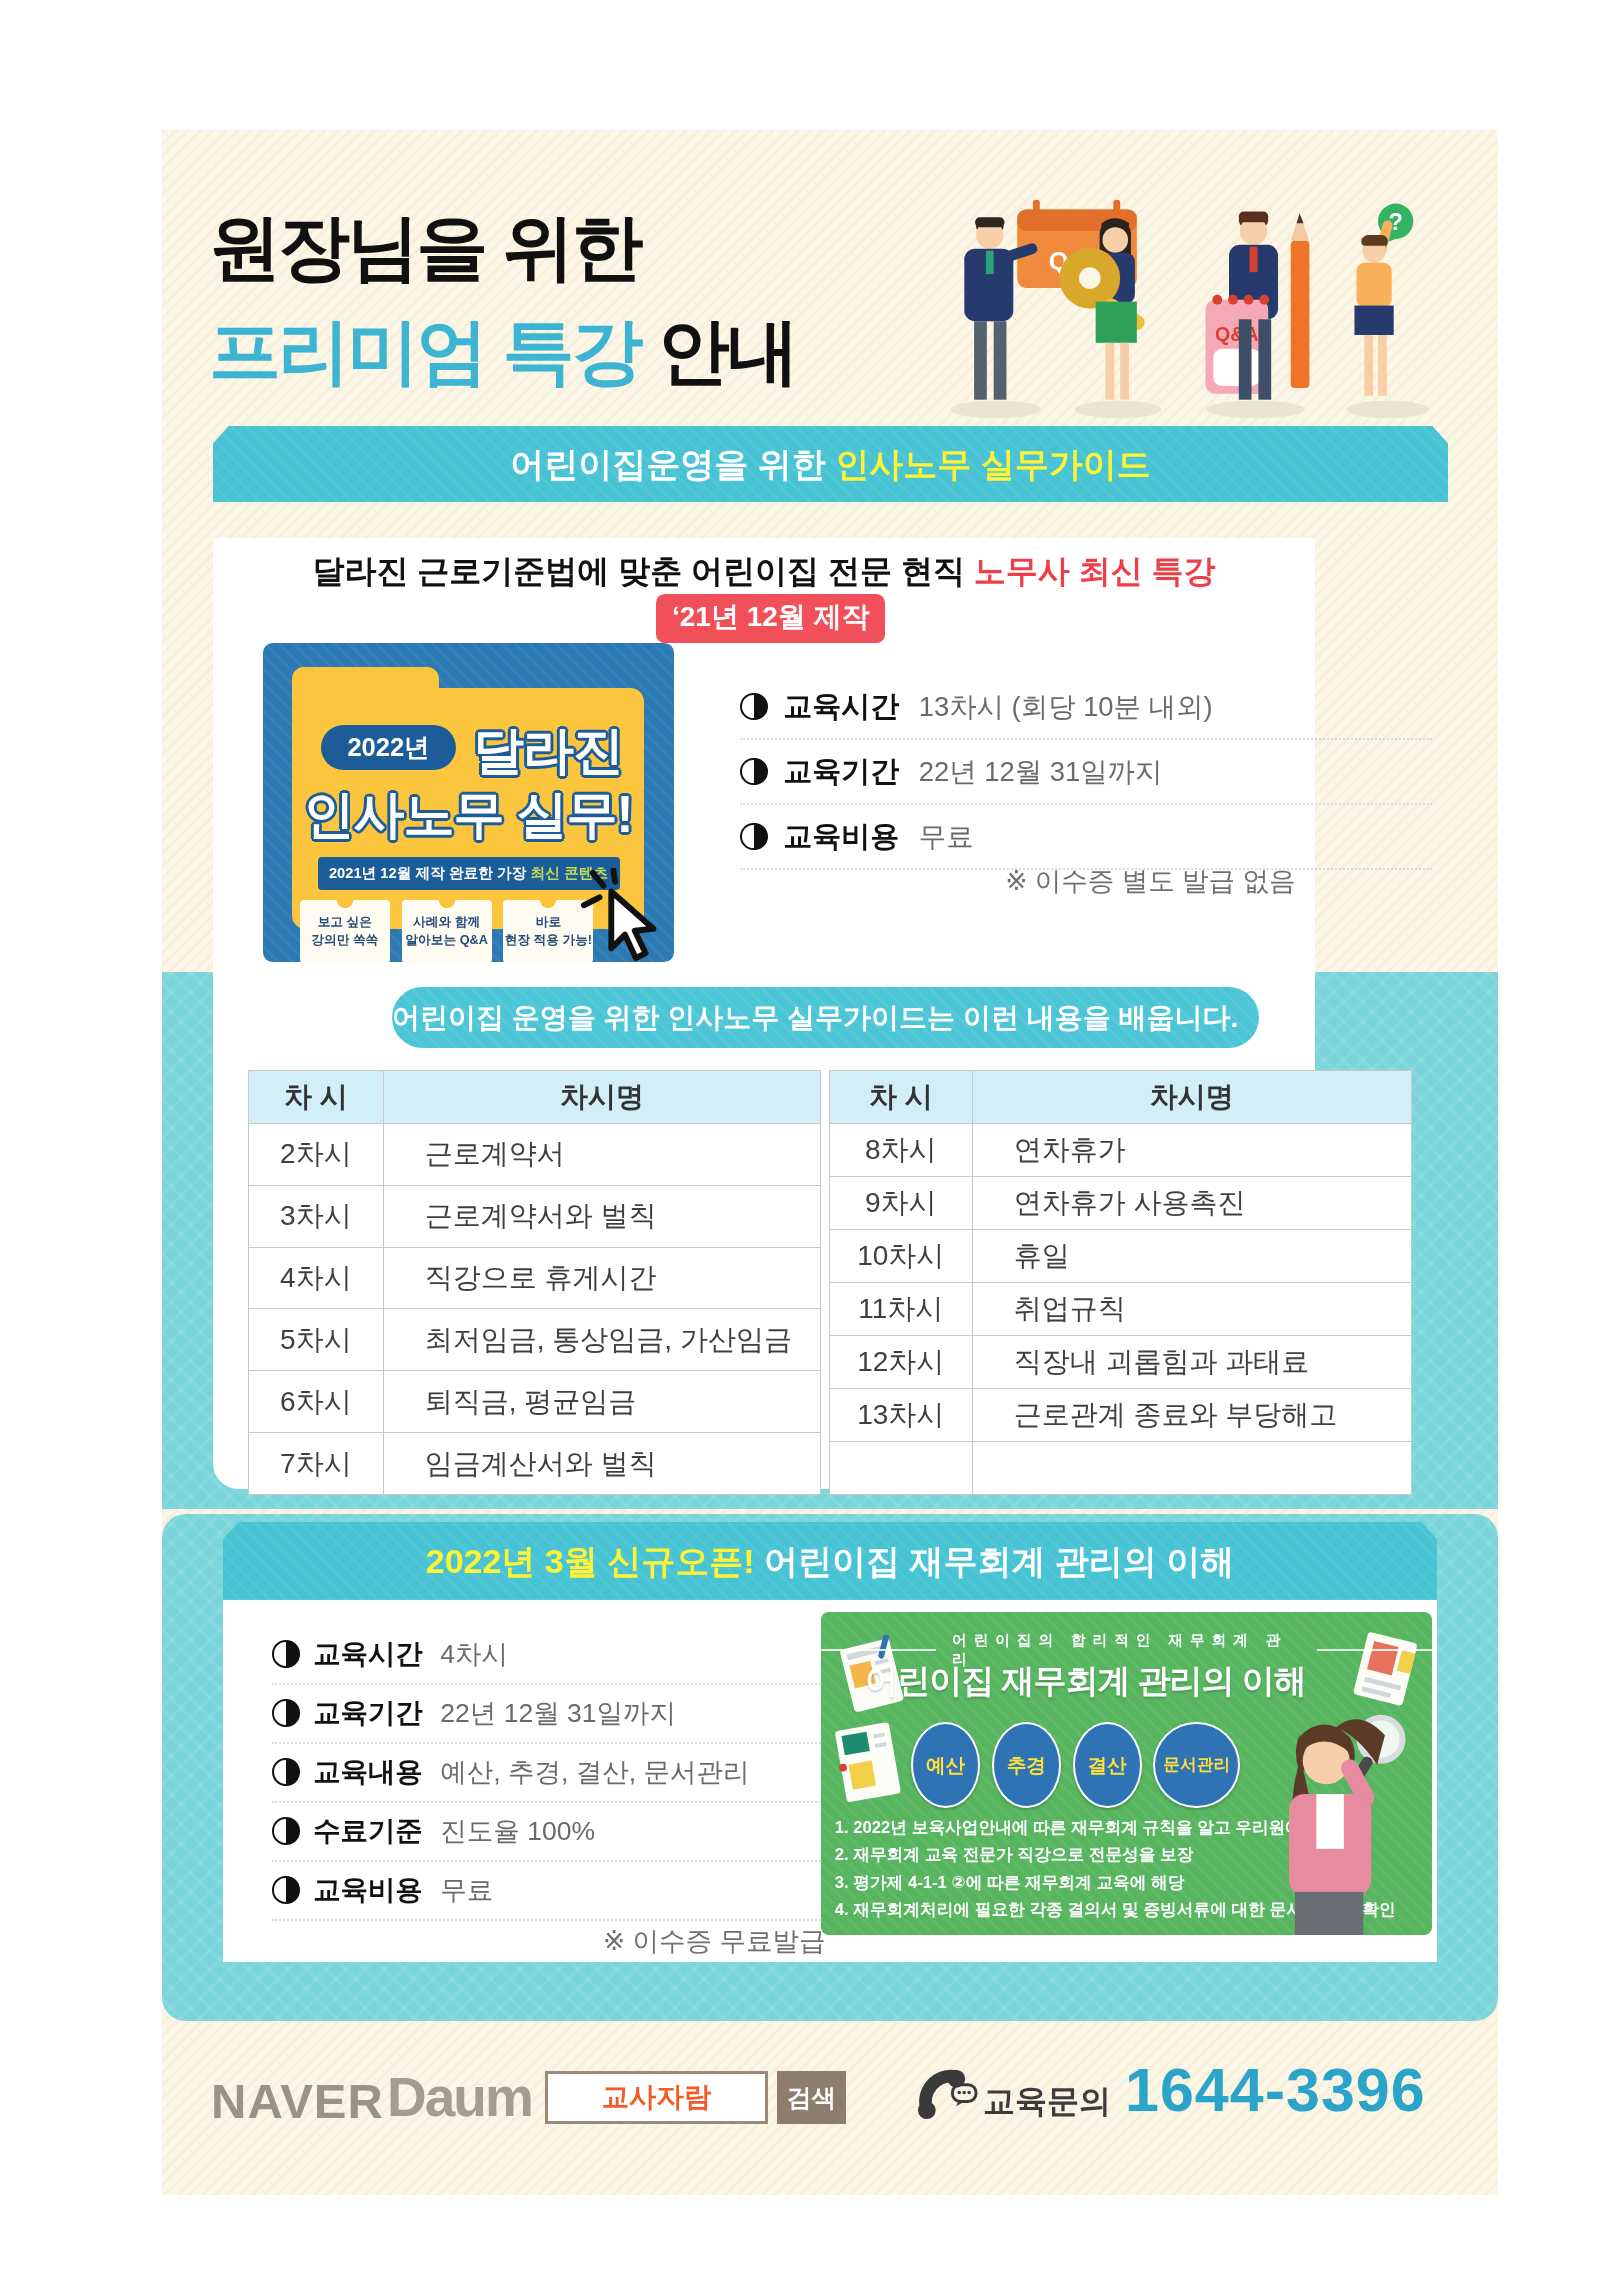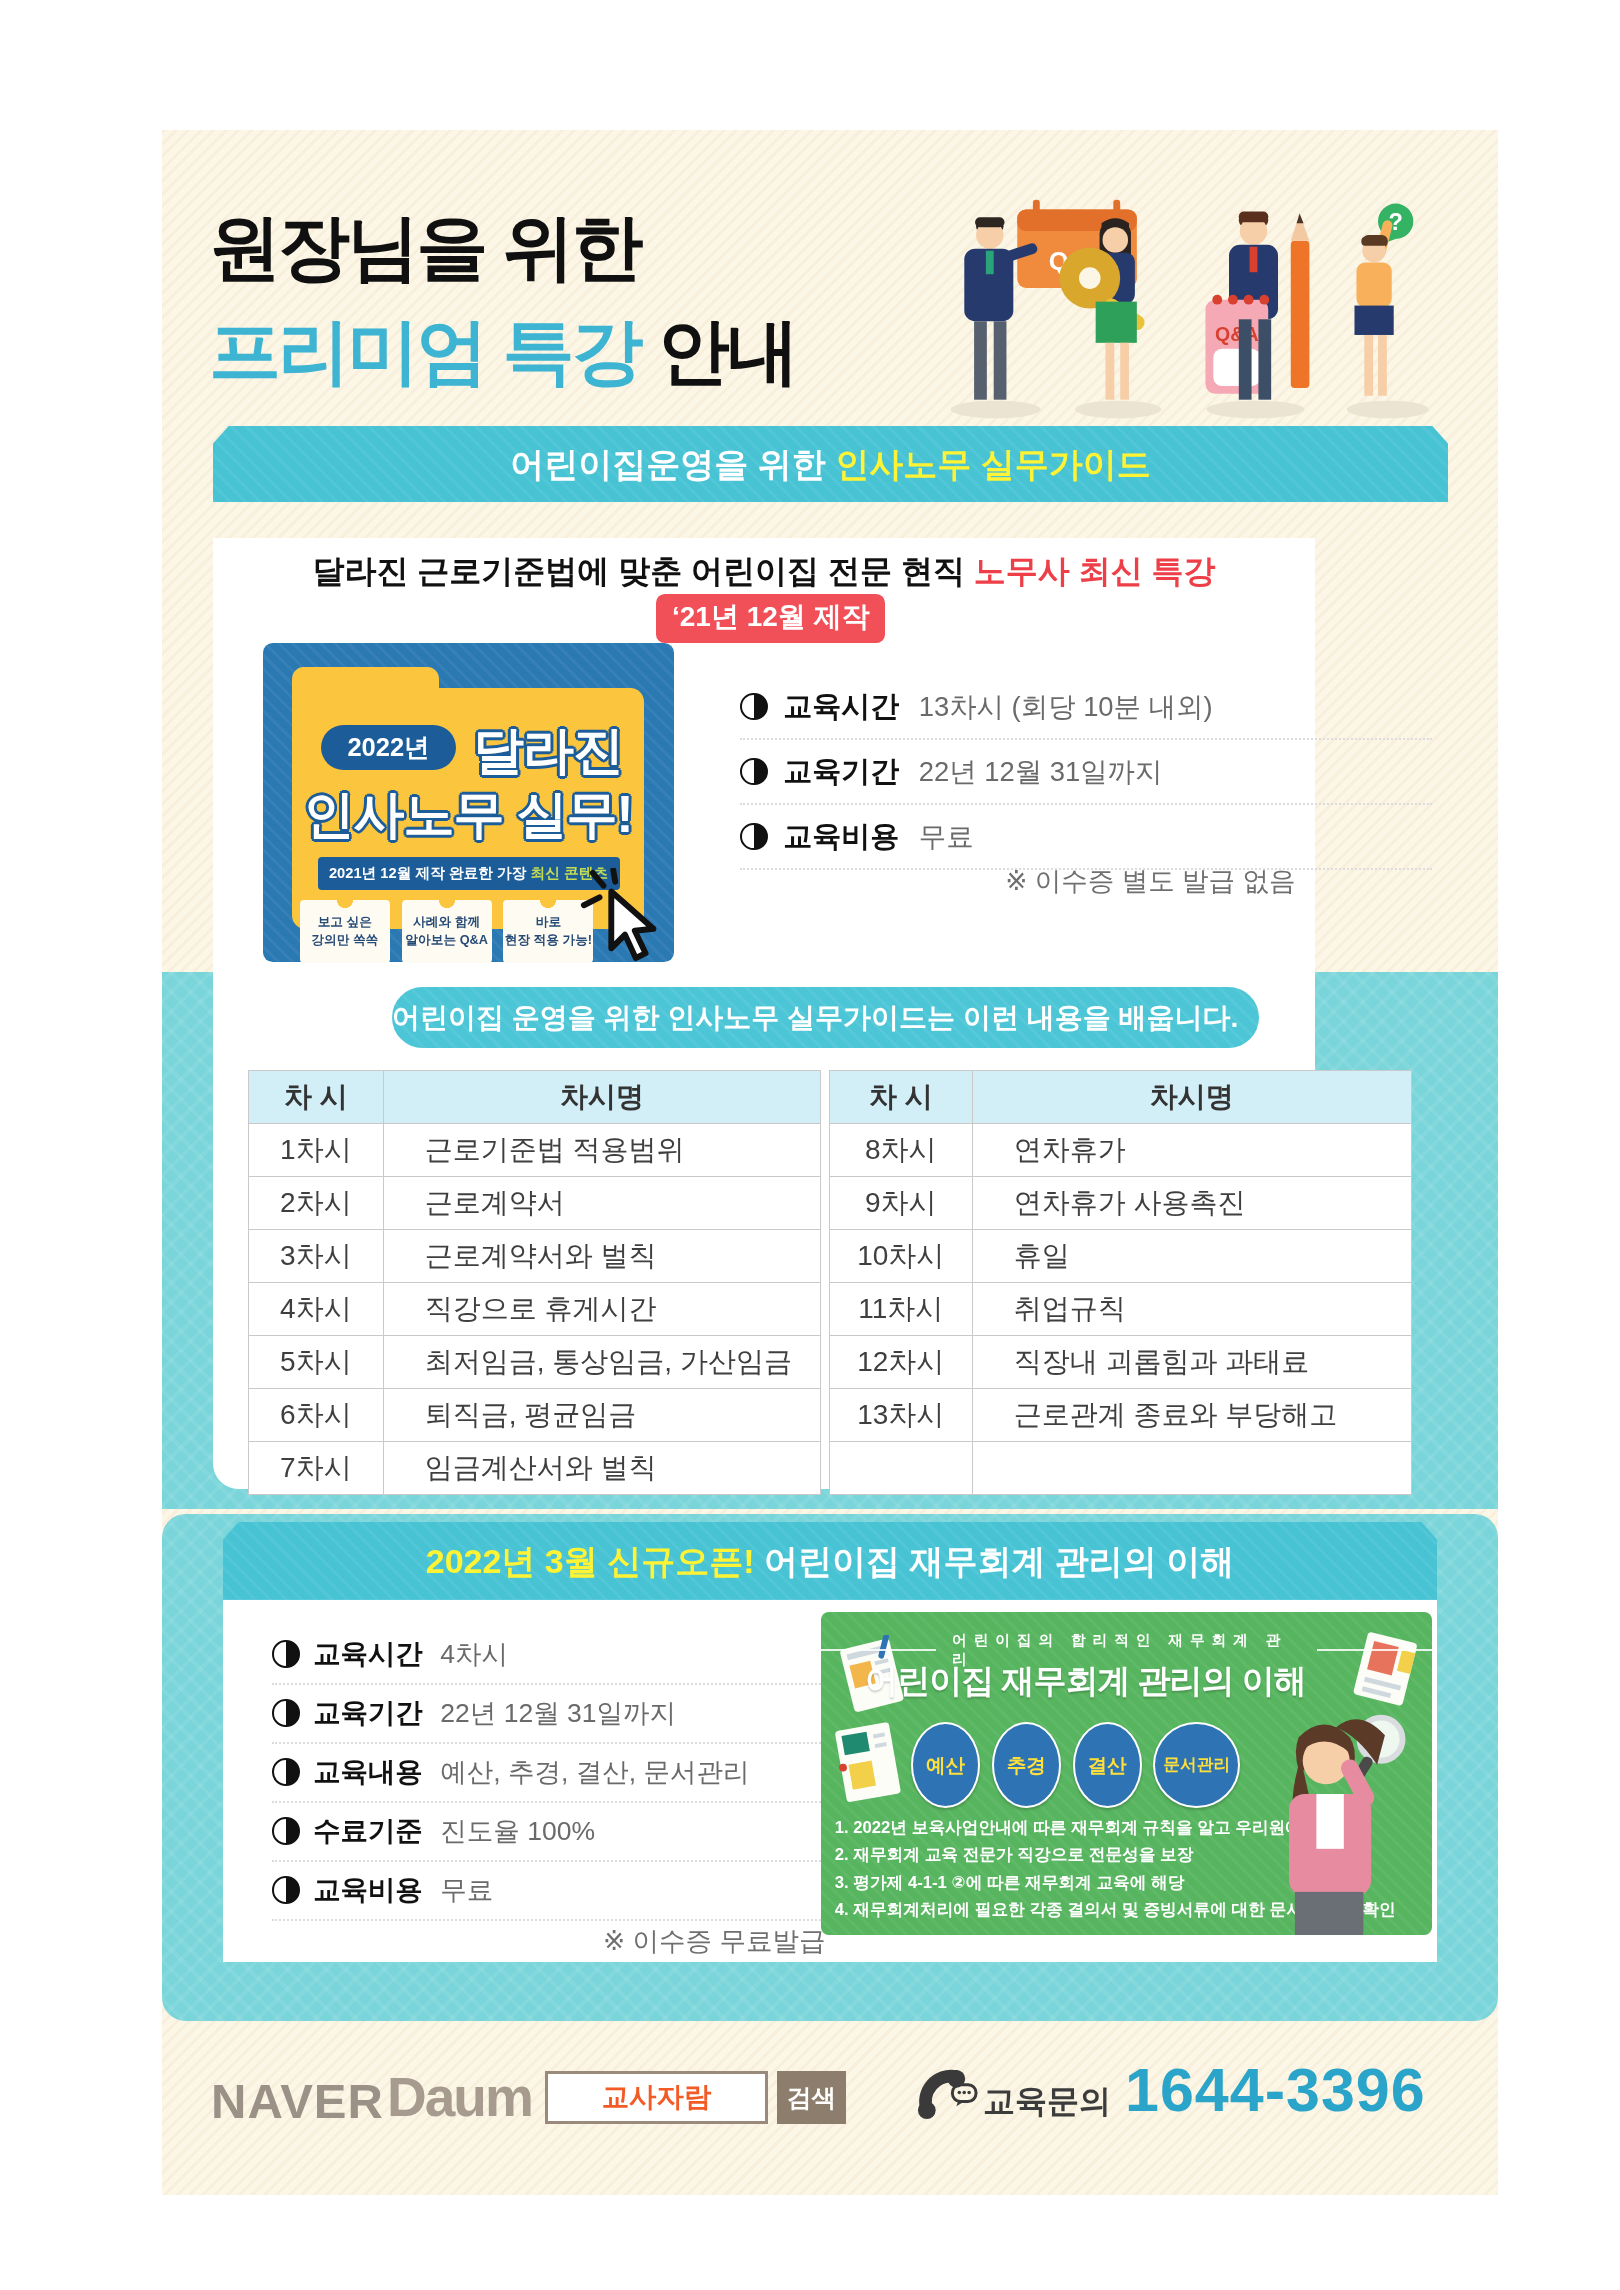--- a/index.html
+++ b/index.html
@@ -258,24 +258,20 @@
             <col style="width:135px">
             <col style="width:438px">
           </colgroup>
         <thead>
             <tr>
           <th>차 시</th>
           <th>차시명</th>
         </tr>
           </thead>
         <tbody>
-          <tr>
-              <td class="num">1차시</td>
-              <td class="name">근로기준법 적용범위</td>
-            </tr>
           <tr>
               <td class="num">2차시</td>
               <td class="name">근로계약서</td>
             </tr>
           <tr>
               <td class="num">3차시</td>
               <td class="name">근로계약서와 벌칙</td>
             </tr>
           <tr>
               <td class="num">4차시</td>

